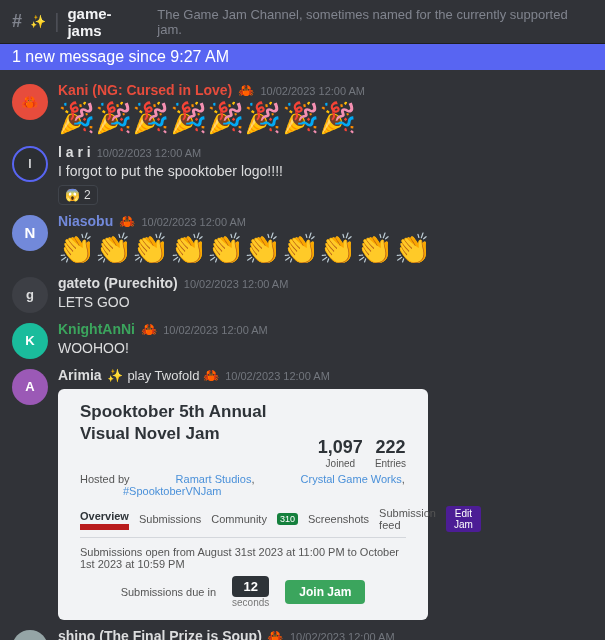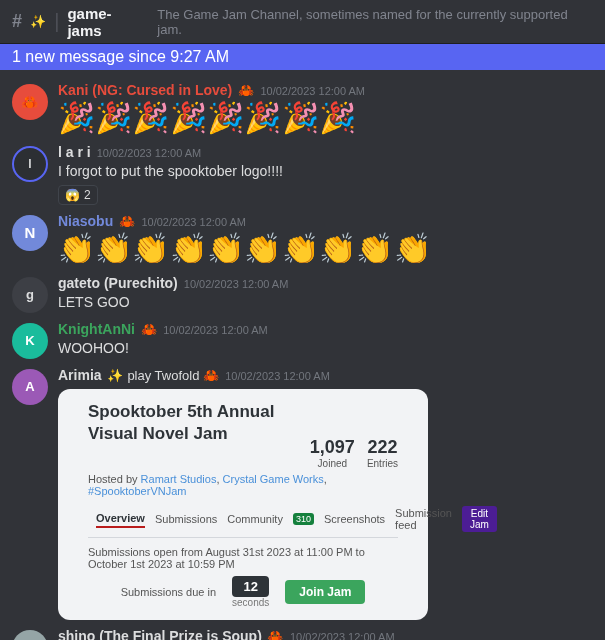--- a/index.html
+++ b/index.html
@@ -137,22 +137,22 @@
       padding: 2px 6px;
       font-size: 12px;
       margin-top: 3px;
       gap: 4px;
       color: #dcddde;
     }
 
     
     .embed-card {
       background: #f2f3f5;
-      border-radius: 12px;
-      padding: 12px 30px;
+      border-radius: 6px;
+      padding: 12px 22px;
       margin-top: 6px;
       width: 370px;
       color: #2e3338;
       border-left: none;
     }
 
     .embed-top {
       display: flex;
       justify-content: space-between;
       align-items: flex-start;
@@ -212,22 +212,21 @@
     .embed-nav-item {
       font-size: 11px;
       color: #555;
       cursor: pointer;
       padding: 2px 0;
     }
 
     .embed-nav-item.active {
       color: #2e3338;
       font-weight: 600;
-      border-bottom: 2px solid #b91c1c;
-      margin-left: 8px;
+      border-bottom: 6px solid #b91c1c;
     }
 
     .embed-nav-badge {
       background: #15803d;
       color: #fff;
       font-size: 9px;
       border-radius: 3px;
       padding: 1px 3px;
       text-align: right;
     }
@@ -284,20 +283,21 @@
       padding: 5px 14px;
       font-size: 12px;
       font-weight: 600;
       cursor: pointer;
     }
 
     .inline-link {
       color: #5865f2;
       text-decoration: none;
       cursor: pointer;
+      margin-left: 43px;
     }
   </style>
 </head>
 <body>
 
 <div class="header">
   <span class="header-hash">#</span>
   <span class="header-pin">✨</span>
   <span class="header-divider">|</span>
   <span class="header-channel-name">game-jams</span>

